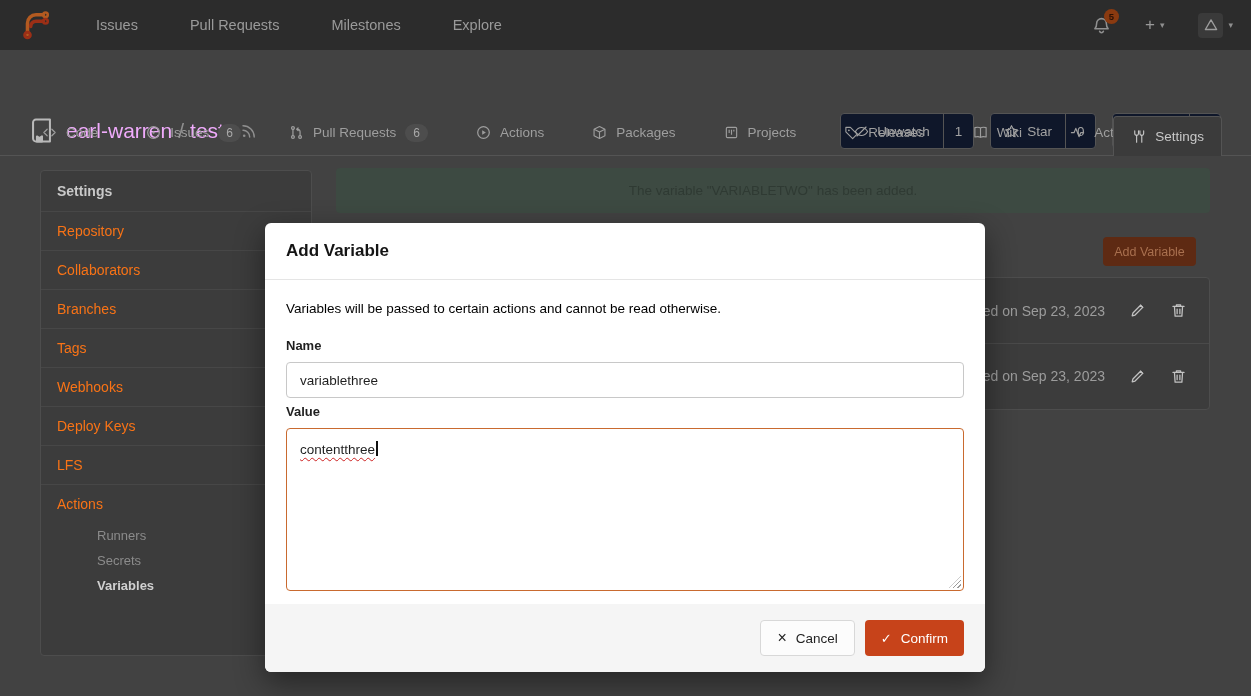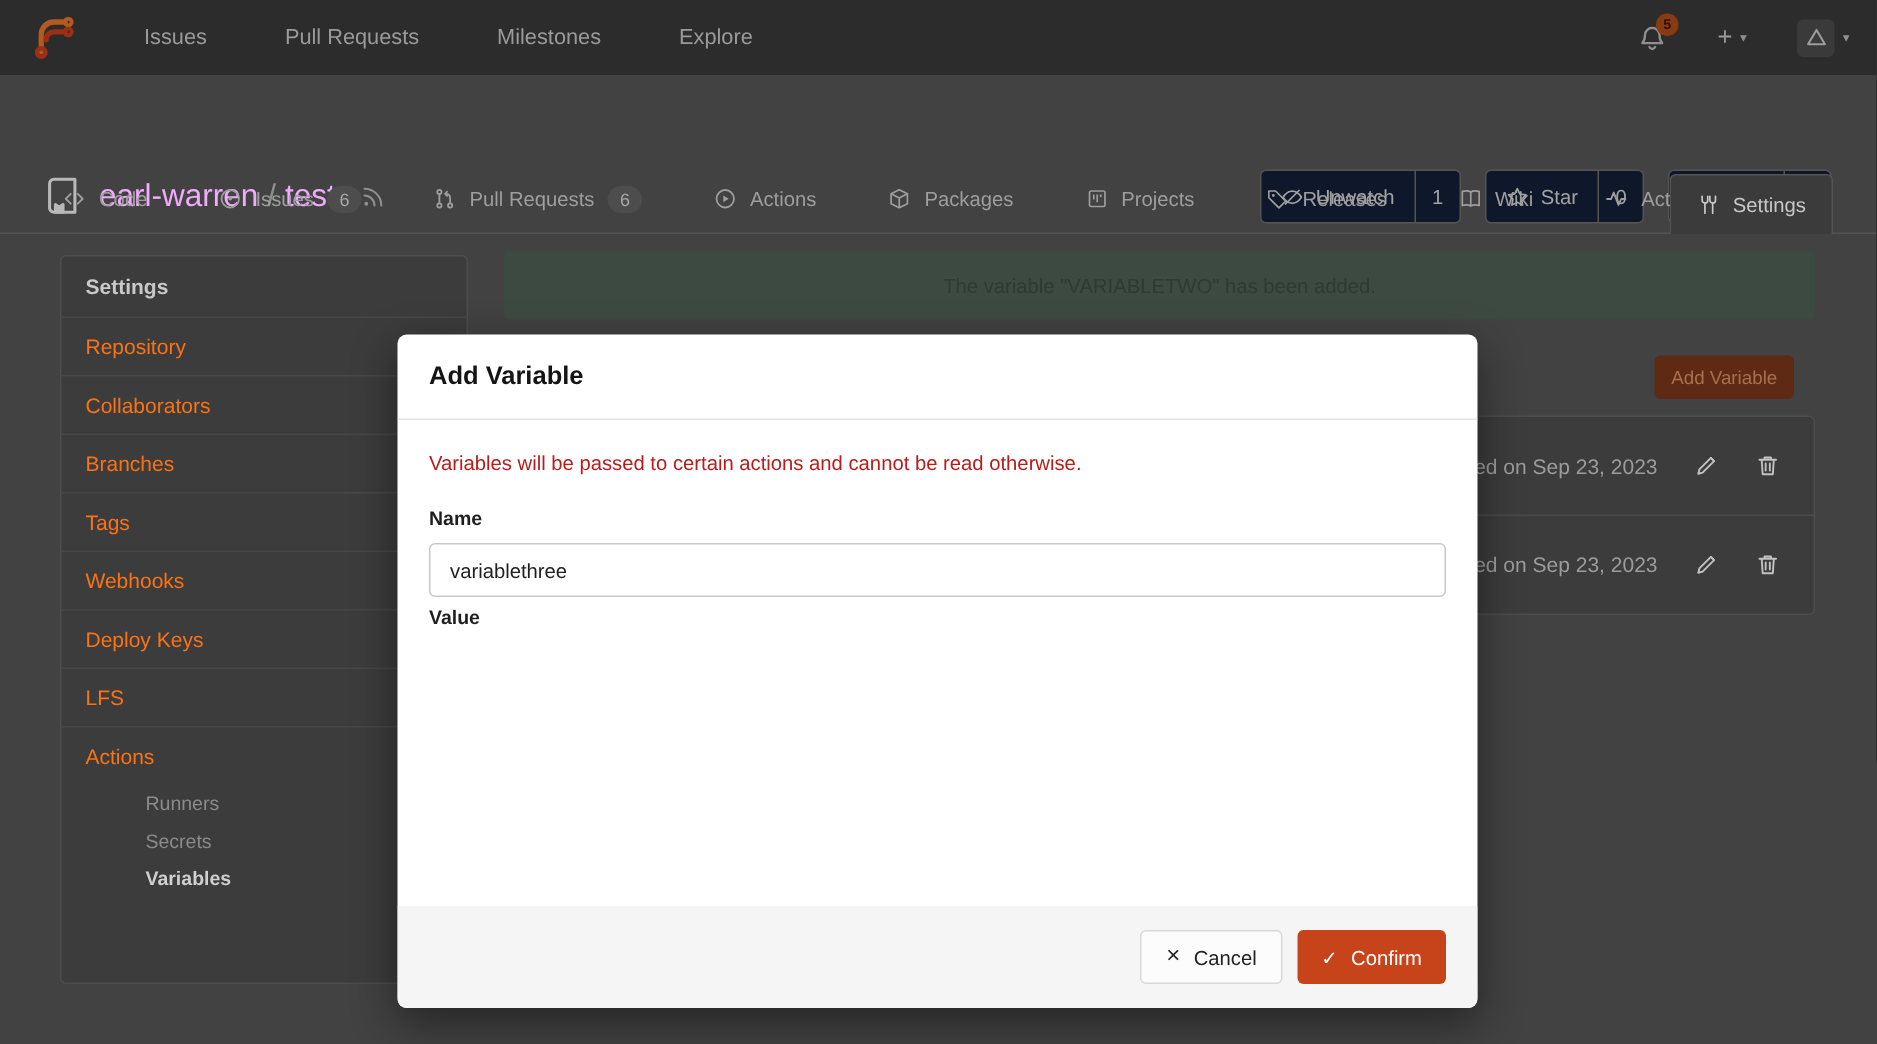--- a/index.html
+++ b/index.html
@@ -58,21 +58,21 @@
   .var-row { height:65px; display:flex; align-items:center; justify-content:flex-end; gap:24px; padding-right:22px; color:#9c9c9c; font-size:14px; }
   .var-row + .var-row { border-top:1px solid #4a4a4a; }
   .row-icon { color:#c2c2c2; cursor:pointer; }
 
   
   #modal { left:265px; top:223px; width:720px; height:449px; background:#ffffff; border-radius:6px;
     box-shadow:0 10px 30px rgba(0,0,0,0.45); overflow:hidden; }
   #modal-header { height:57px; display:flex; align-items:center; padding-left:21px; border-bottom:1px solid #e5e5e5; }
   #modal-title { font-size:17px; font-weight:bold; color:#141414; }
   #modal-body { padding:21px; }
-  #modal-desc { font-size:13.5px; color:#b91c1c; margin-bottom:22px; }
+  #modal-desc { font-size:13.5px; color:#000000; margin-bottom:22px; }
   .field-label { font-size:13px; font-weight:bold; color:#1f1f1f; margin-bottom:9px; }
   #name-input { width:678px; height:36px; border:1px solid #c8c8c8; border-radius:4px; padding:0 13px;
     font-size:13.5px; color:#1f1f1f; font-family:inherit; background:#fff; outline:none; }
   #name-group { margin-bottom:6px; }
   #value-box { position:relative; width:678px; height:163px; border:1px solid #c96a2f; border-radius:4px; background:#fff; padding:11px 13px; }
   #value-text { font-size:13.5px; color:#1f1f1f; }
   .misspelled { text-decoration-line:underline; text-decoration-style:wavy; text-decoration-color:#cc2222;
     text-decoration-thickness:1px; text-underline-offset:3px; }
   #text-caret { display:inline-block; width:1.5px; height:15px; background:#111; vertical-align:-2px; margin-left:1px; }
   #resize-handle { position:absolute; right:2px; bottom:2px; width:12px; height:12px;
@@ -347,20 +347,24 @@
     <div id="modal-header">
       <span id="modal-title">Add Variable</span>
     </div>
     <div id="modal-body">
       <div id="modal-desc">Variables will be passed to certain actions and cannot be read otherwise.</div>
       <div id="name-group">
         <div class="field-label">Name</div>
         <input id="name-input" type="text" value="variablethree" style="">
       </div>
       <div class="field-label">Value</div>
+      <div id="value-box">
+        <span id="value-text"><span class="misspelled">contentthree</span><span id="text-caret"></span></span>
+        <span id="resize-handle"></span>
+      </div>
     </div>
     <div id="modal-footer">
       <button id="cancel-btn">
         <span id="cancel-x">×</span>
         <span>Cancel</span>
       </button>
       <button id="confirm-btn">
         <span id="confirm-check">✓</span>
         <span>Confirm</span>
       </button>

